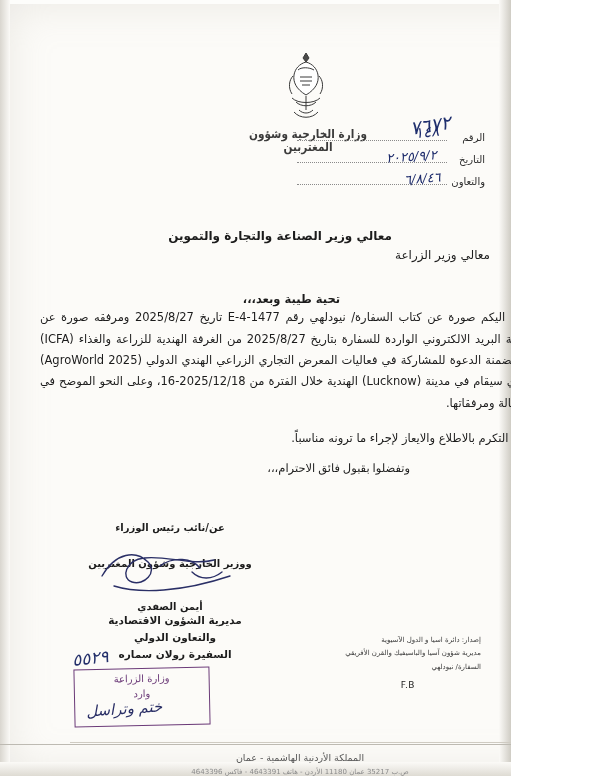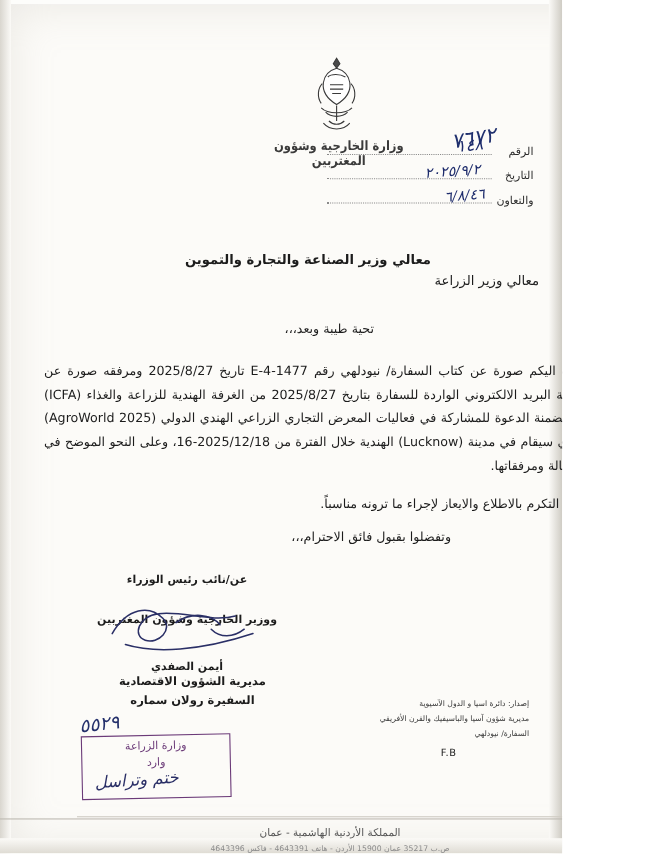--- a/index.html
+++ b/index.html
@@ -150,42 +150,43 @@
     padding-right: 20px;
     text-align: center;
   }
   .addressee2 {
     font-weight: normal;
     font-size: 12px;
     margin: 0 0 26px 0;
     padding-right: 50px;
   }
   .greeting {
-    font-weight: normal;
+    font-weight: bold;
     font-size: 11.5px;
-    margin: 0 0 20px 0;
+    margin: 0 0 0 0;
     padding-right: 200px;
   }
   .para {
     margin: 0 0 16px 0;
     text-align: justify;
     text-align-last: right;
     font-size: 11.5px;
     line-height: 1.85;
     padding-right: 6px;
   }
   .para-request {
     margin: 0 0 14px 0;
     padding-right: 6px;
     font-size: 11.5px;
   }
   .closing {
     margin: 0 0 0 0;
     padding-right: 130px;
     font-size: 11.5px;
+    font-family: Liberation Serif, serif;
   }
 
   
   .sig {
     position: absolute;
     left: 60px;
     top: 520px;
     width: 220px;
     direction: rtl;
     text-align: center;
@@ -380,33 +381,34 @@
     <g fill="none" stroke="#2a2f66" stroke-width="1.4" stroke-linecap="round">
       <path d="M6 30 C20 6, 40 4, 52 16 C62 26, 48 40, 36 36 C24 32, 30 14, 48 12 C70 9, 96 20, 118 14"></path>
       <path d="M18 40 C44 48, 86 46, 134 30"></path>
       <path d="M64 20 C78 10, 96 12, 104 22"></path>
       <path d="M96 26 C104 34, 116 34, 126 26"></path>
     </g>
   </svg>
 
   <div class="cc">
     <div class="b">مديرية الشؤون الاقتصادية</div>
+    <div class="b">والتعاون الدولي</div>
     <div class="b">السفيرة رولان سماره</div>
   </div>
 
   <div class="stamp-num">٥٥٢٩</div>
   <div class="stamp">
     <div>وزارة الزراعة</div>
     <div>وارد</div>
   </div>
   <div class="stamp-hand">ختم وتراسل</div>
 
   <div class="meta">
     <div>إصدار: دائرة اسيا و الدول الآسيوية</div>
     <div>مديرية شؤون آسيا والباسيفيك والقرن الأفريقي</div>
     <div>السفارة/ نيودلهي</div>
   </div>
   <div class="initials">F.B</div>
 
   <div class="footrule"></div>
   <div class="footer">المملكة الأردنية الهاشمية - عمان</div>
-  <div class="footer2">ص.ب 35217 عمان 15900 الأردن - هاتف 4643391 - فاكس 4643396</div>
+  <div class="footer2">ص.ب 35217 عمان 11180 الأردن - هاتف 4643391 - فاكس 4643396</div>
 </div>
 
 </body></html>

